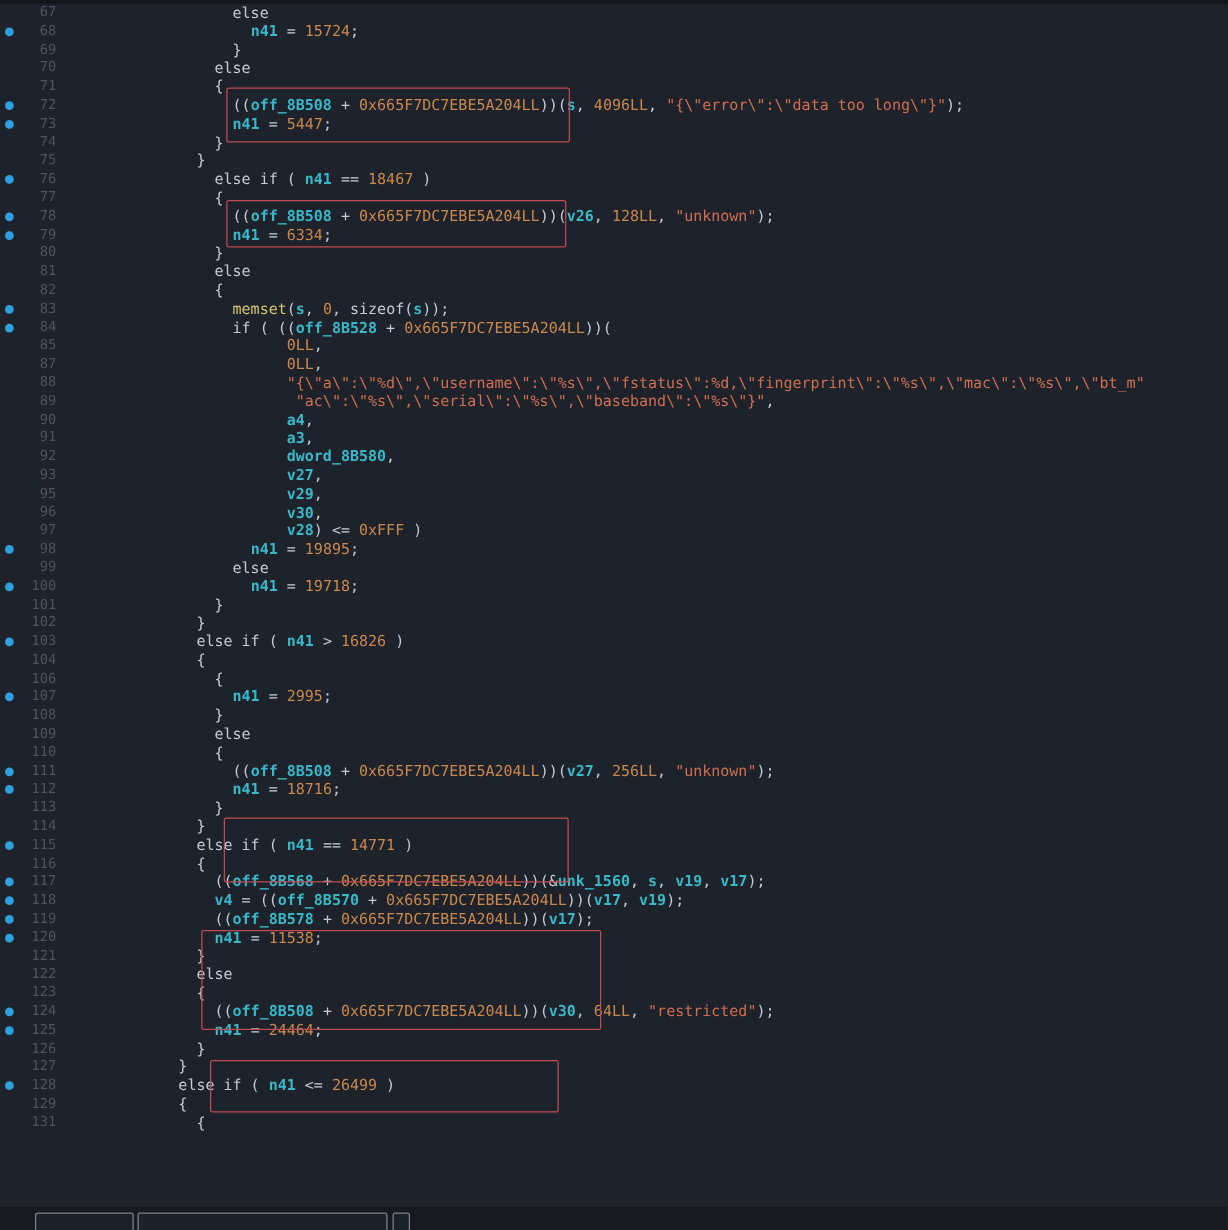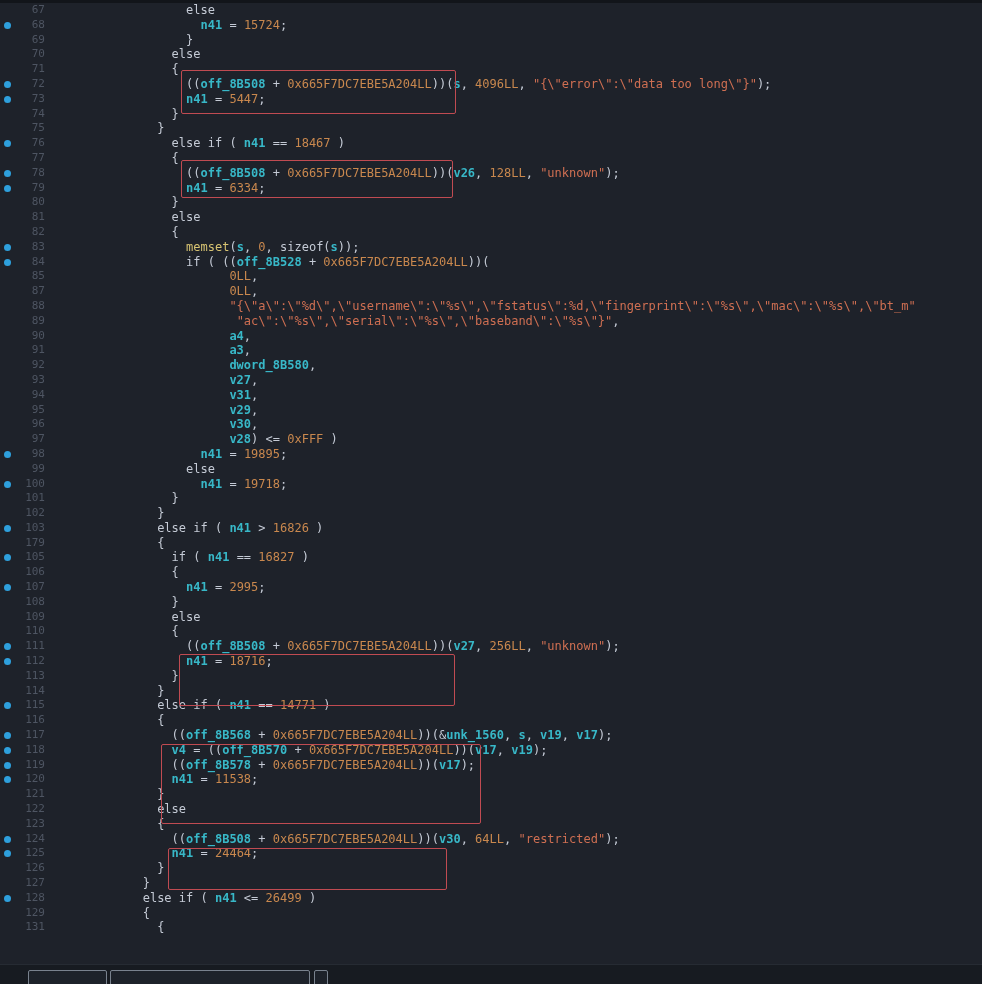--- a/index.html
+++ b/index.html
@@ -225,26 +225,20 @@
         <pre class="code"><span class="t-p">                        </span><span class="t-v">dword_8B580</span><span class="t-p">,</span></pre>
       </div>
       <div class="row">
         <div class="gutter">
           <span class="ln">93</span>
         </div>
         <pre class="code"><span class="t-p">                        </span><span class="t-v">v27</span><span class="t-p">,</span></pre>
       </div>
       <div class="row">
         <div class="gutter">
-          <span class="ln">94</span>
-        </div>
-        <pre class="code"><span class="t-p">                        </span><span class="t-v">v31</span><span class="t-p">,</span></pre>
-      </div>
-      <div class="row">
-        <div class="gutter">
           <span class="ln">95</span>
         </div>
         <pre class="code"><span class="t-p">                        </span><span class="t-v">v29</span><span class="t-p">,</span></pre>
       </div>
       <div class="row">
         <div class="gutter">
           <span class="ln">96</span>
         </div>
         <pre class="code"><span class="t-p">                        </span><span class="t-v">v30</span><span class="t-p">,</span></pre>
       </div>
@@ -288,30 +282,23 @@
       </div>
       <div class="row">
         <div class="gutter">
           <span class="bp"></span>
           <span class="ln">103</span>
         </div>
         <pre class="code"><span class="t-p">              else if ( </span><span class="t-v">n41</span><span class="t-p"> &gt; </span><span class="t-n">16826</span><span class="t-p"> )</span></pre>
       </div>
       <div class="row">
         <div class="gutter">
-          <span class="ln">179</span>
+          <span class="ln">104</span>
         </div>
         <pre class="code"><span class="t-p">              {</span></pre>
-      </div>
-      <div class="row">
-        <div class="gutter">
-          <span class="bp"></span>
-          <span class="ln">105</span>
-        </div>
-        <pre class="code"><span class="t-p">                if ( </span><span class="t-v">n41</span><span class="t-p"> == </span><span class="t-n">16827</span><span class="t-p"> )</span></pre>
       </div>
       <div class="row">
         <div class="gutter">
           <span class="ln">106</span>
         </div>
         <pre class="code"><span class="t-p">                {</span></pre>
       </div>
       <div class="row">
         <div class="gutter">
           <span class="bp"></span>

